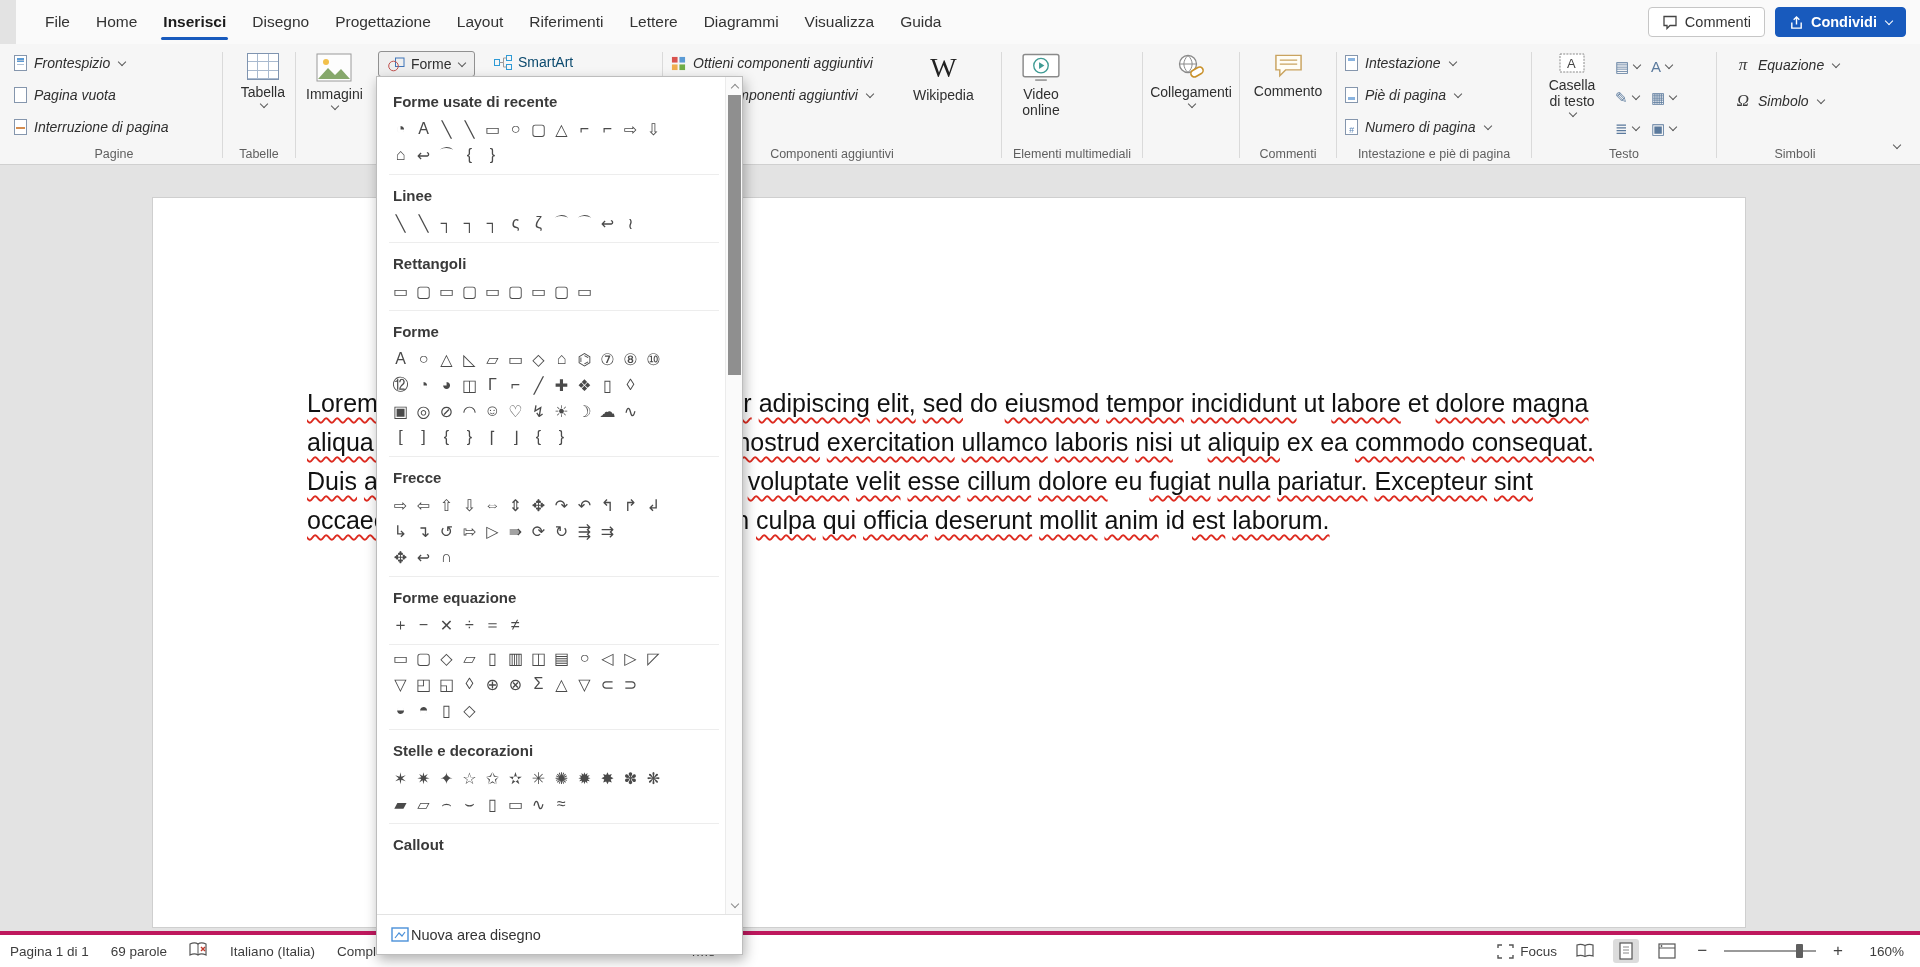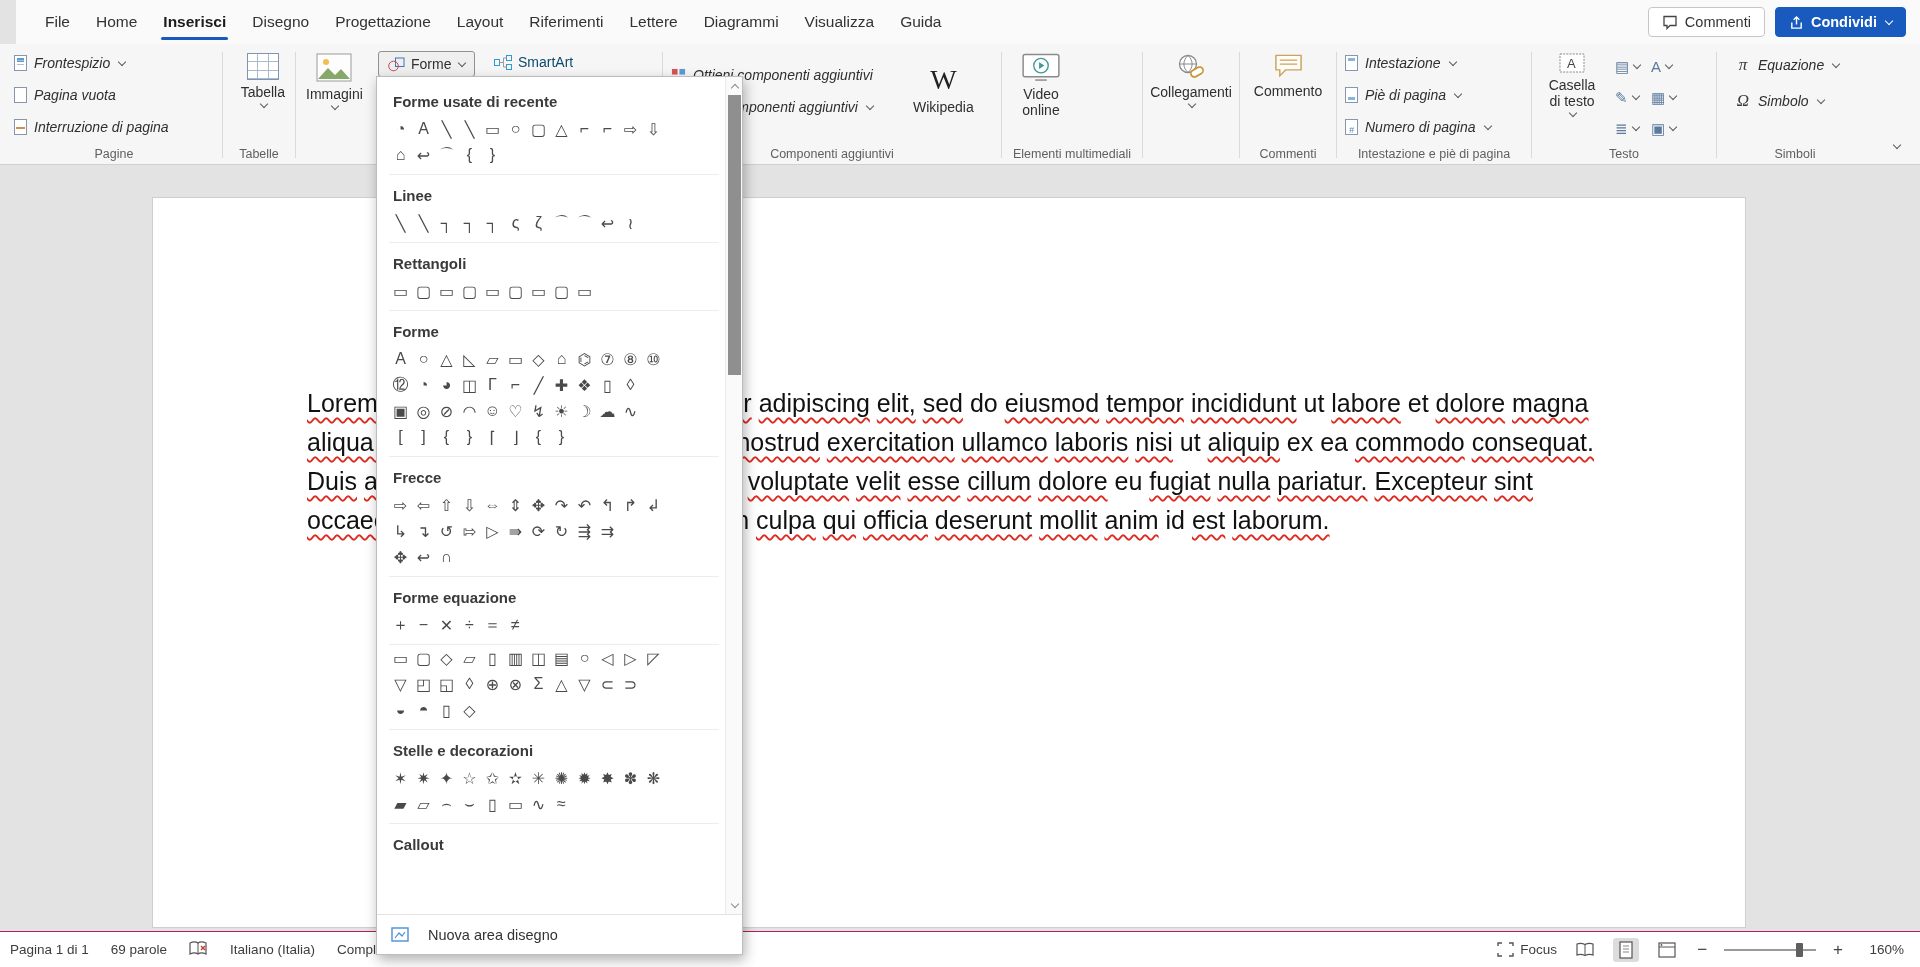--- a/index.html
+++ b/index.html
@@ -19,21 +19,21 @@
 
 .ribbon{position:absolute;top:44px;left:0;right:0;height:121px;background:#f6f6f6;border-bottom:1px solid #d0d0d0;display:flex;align-items:stretch;padding:2px 10px 0;z-index:5;}
 .rgroup{display:flex;flex-direction:column;flex:none;}
 .rg-content{flex:1;display:flex;align-items:stretch;}
 .rg-label{height:20px;font-size:12.5px;color:#5f5f5f;text-align:center;display:flex;align-items:center;justify-content:center;}
 .rdiv{width:1px;background:#dadada;margin:6px 4px;flex:none;}
 .stack{display:flex;flex-direction:column;gap:14px;padding-top:8px;font-style:italic;}
 .srow{display:flex;align-items:center;gap:7px;font-size:14px;color:#2f2f2f;padding:1px 4px;white-space:nowrap;cursor:default;}
 .bigbtn{display:flex;flex-direction:column;align-items:center;justify-content:flex-start;gap:4px;padding:7px 6px 2px;font-size:14px;color:#2f2f2f;text-align:center;line-height:1.15;cursor:default;}
 .chev{display:inline-block;width:6px;height:6px;border-right:1.4px solid #5a5a5a;border-bottom:1.4px solid #5a5a5a;transform:rotate(45deg);margin:-3px 0 0 2px;flex:none;}
-.g-pagine{width:208px;}.g-tabelle{width:64px;}.g-illus{width:358px;position:relative;}.g-comp{width:330px;margin-top:12px;}
+.g-pagine{width:208px;}.g-tabelle{width:64px;}.g-illus{width:358px;position:relative;}.g-comp{width:330px;}
 .g-media{width:132px;}.g-colleg{width:88px;}.g-comm{width:88px;}.g-intest{width:186px;}.g-testo{width:176px;}.g-simb{width:148px;}
 .forme-btn{position:absolute;left:78px;top:5px;display:flex;align-items:center;gap:6px;padding:4px 9px;border:1px solid #919191;background:#efefef;border-radius:3px;font-size:14px;color:#2f2f2f;}
 .smartart-btn{position:absolute;left:194px;top:8px;display:flex;align-items:center;gap:6px;font-size:14px;color:#0c4a6e;}
 .wiki-w{font-family:"Liberation Serif",serif;font-size:28px;color:#222;line-height:30px;}
 .sym-ico{font-family:"Liberation Serif",serif;font-size:17px;color:#3b3b3b;width:16px;text-align:center;}
 .testo-grid{display:grid;grid-template-columns:repeat(2,36px);grid-auto-rows:31px;padding-top:5px;}
 .sbtn{display:flex;align-items:center;gap:3px;padding:2px 3px;font-size:15px;color:#5b7a9d;cursor:default;}
 .collapse-chev{position:absolute;right:16px;bottom:8px;padding:4px;}
 
 
@@ -55,30 +55,30 @@
 .glyph-row{display:flex;flex-wrap:wrap;padding-left:2px;}
 .glyph{width:23px;height:26px;display:flex;align-items:center;justify-content:center;font-size:16px;color:#4a4a4a;cursor:default;}
 .sm-sep{border-top:1px solid #ededed;margin:6px 6px 0 2px;}
 .sm-scrollbar{position:absolute;top:0;right:0;bottom:40px;width:17px;background:#fafafa;border-left:1px solid #ebebeb;}
 .sb-arrow{position:absolute;left:0;width:17px;height:17px;display:flex;align-items:center;justify-content:center;}
 .sb-arrow.up{top:0;}.sb-arrow.down{bottom:0;}
 .sb-arrow i{display:block;width:6px;height:6px;border-right:1.4px solid #8a8a8a;border-bottom:1.4px solid #8a8a8a;}
 .sb-arrow.up i{transform:rotate(-135deg);margin-top:4px;}
 .sb-arrow.down i{transform:rotate(45deg);margin-bottom:4px;}
 .sb-thumb{position:absolute;left:2px;width:13px;top:18px;height:280px;background:#8f8f8f;}
-.sm-footer{position:absolute;left:0;right:0;bottom:0;height:40px;border-top:1px solid #e3e3e3;display:flex;align-items:center;gap:19px;padding-left:14px;font-size:14.5px;color:#333;background:#fff;cursor:default;}
+.sm-footer{position:absolute;left:0;right:0;bottom:0;height:40px;border-top:1px solid #e3e3e3;display:flex;align-items:center;gap:2px;padding-left:14px;font-size:14.5px;color:#333;background:#fff;cursor:default;}
 
 
 .docarea{position:absolute;top:165px;left:0;right:0;bottom:36px;background:#e3e3e3;}
 .page{position:absolute;left:153px;top:33px;width:1592px;height:729px;background:#fff;outline:1px solid #cfcfcf;}
 .para{padding:186px 148px 0 154px;font-size:25px;line-height:39px;color:#111;}
 .misspell{text-decoration:underline;text-decoration-style:wavy;text-decoration-color:#dd2b20;text-decoration-thickness:1.5px;text-underline-offset:5px;}
 
 
-.statusbar{position:absolute;left:0;right:0;bottom:0;height:36px;background:#fff;border-top:1px solid #be185d;display:flex;align-items:center;font-size:13.5px;color:#3d3d3d;padding:0 16px 0 10px;z-index:10;}
+.statusbar{position:absolute;left:0;right:0;bottom:0;height:36px;background:#fff;border-top:4px solid #be185d;display:flex;align-items:center;font-size:13.5px;color:#3d3d3d;padding:0 16px 0 10px;z-index:10;}
 .sb-left{display:flex;align-items:center;gap:22px;}
 .sb-right{margin-left:auto;display:flex;align-items:center;gap:15px;}
 .frag-right{position:absolute;left:692px;top:50%;transform:translateY(-50%);}
 .focus-item{display:flex;align-items:center;gap:6px;}
 .view-icon{width:26px;height:24px;display:flex;align-items:center;justify-content:center;border-radius:3px;}
 .view-icon.active{background:#dcdcdc;}
 .zoom-track{position:relative;width:92px;height:2px;background:#9a9a9a;}
 .zoom-thumb{position:absolute;left:72px;top:-6px;width:7px;height:14px;background:#5f5f5f;border-radius:1px;}
 .zoom-glyph{font-size:17px;color:#444;padding:0 2px;cursor:default;}
 .zoom-val{min-width:44px;text-align:right;}

